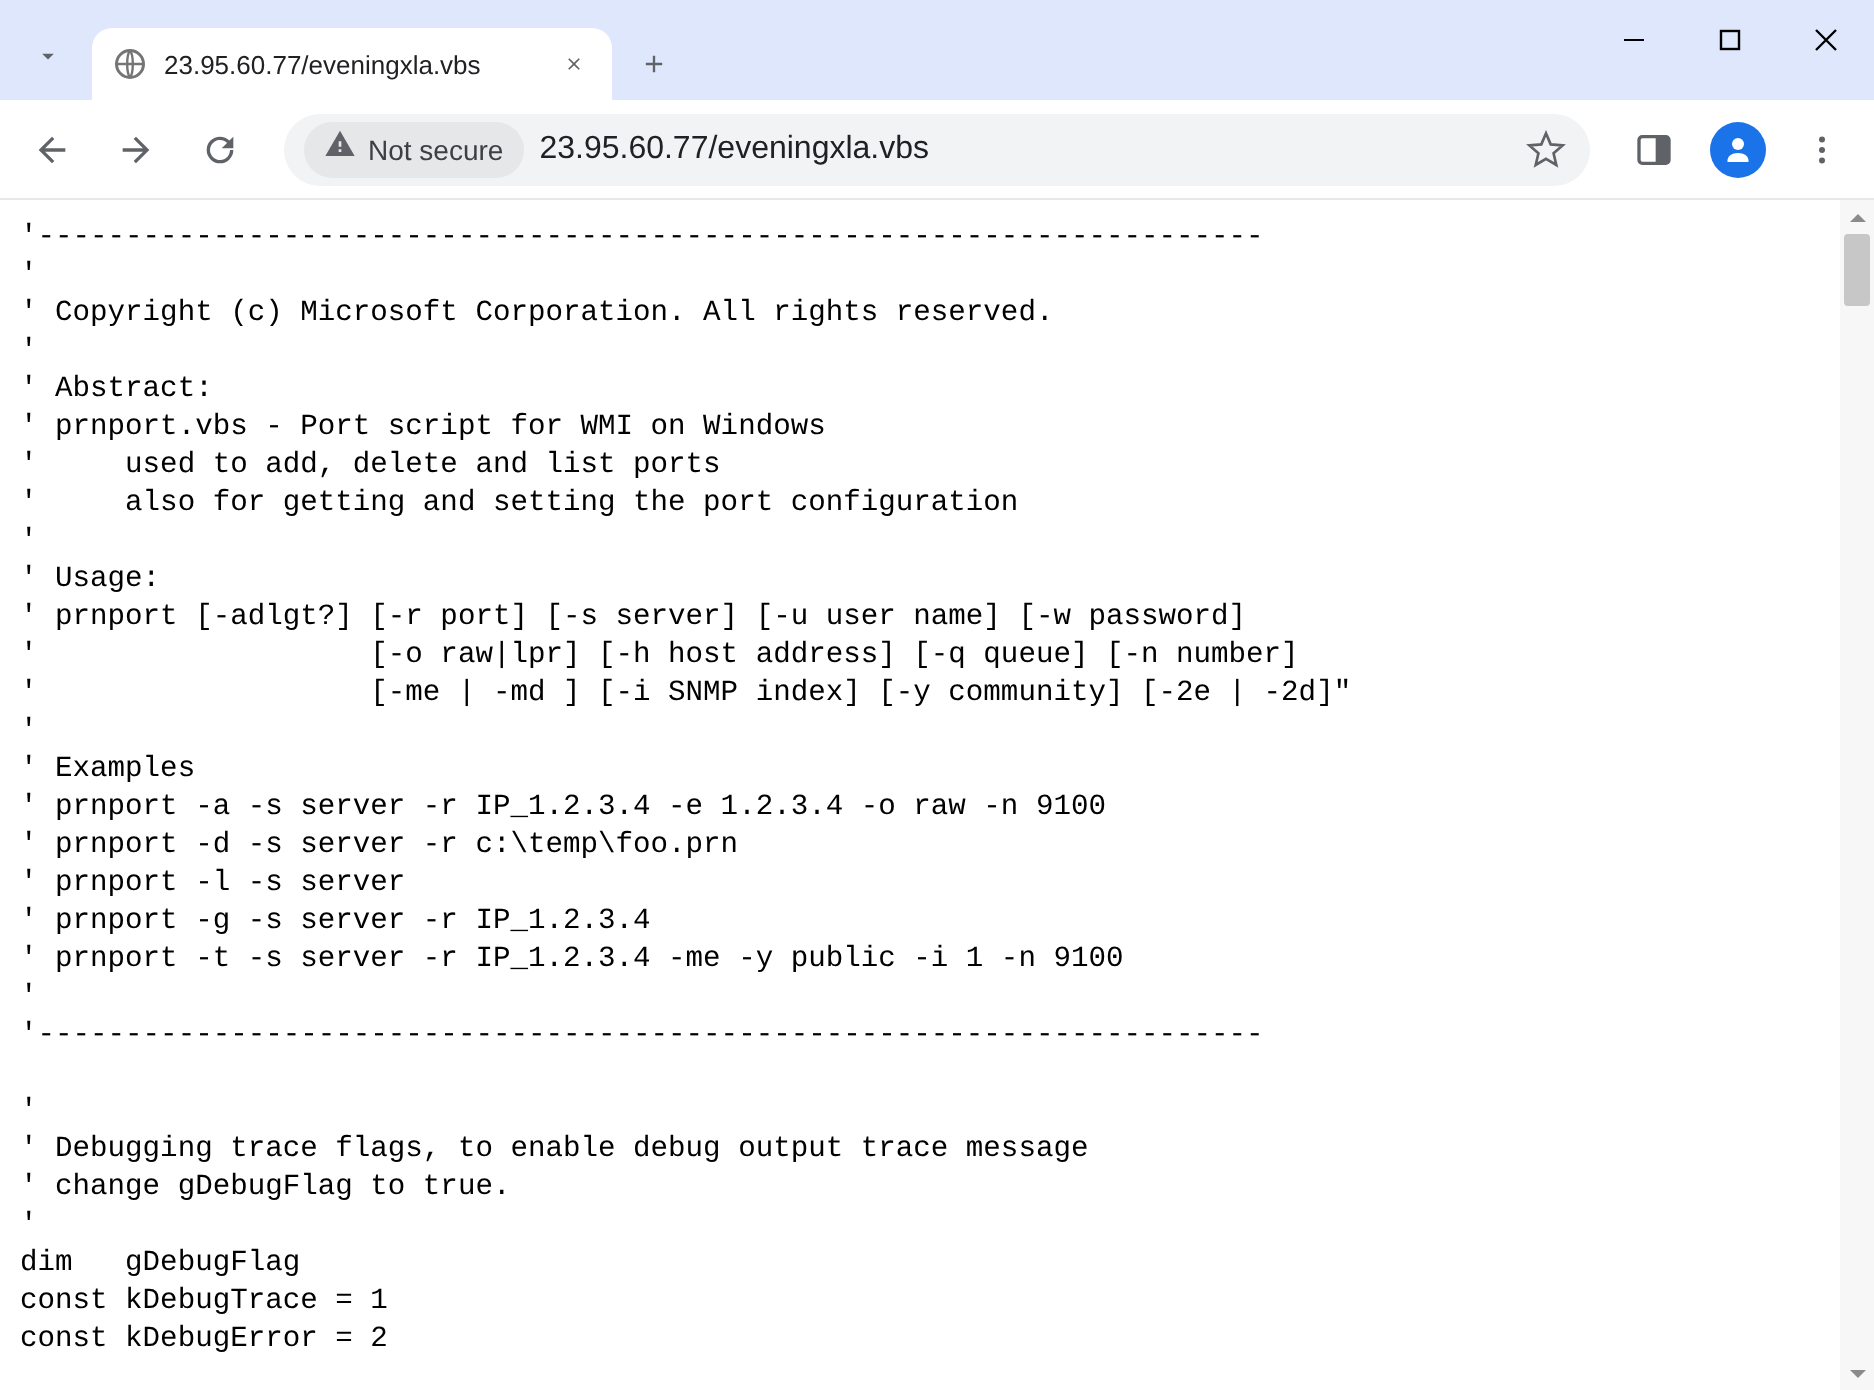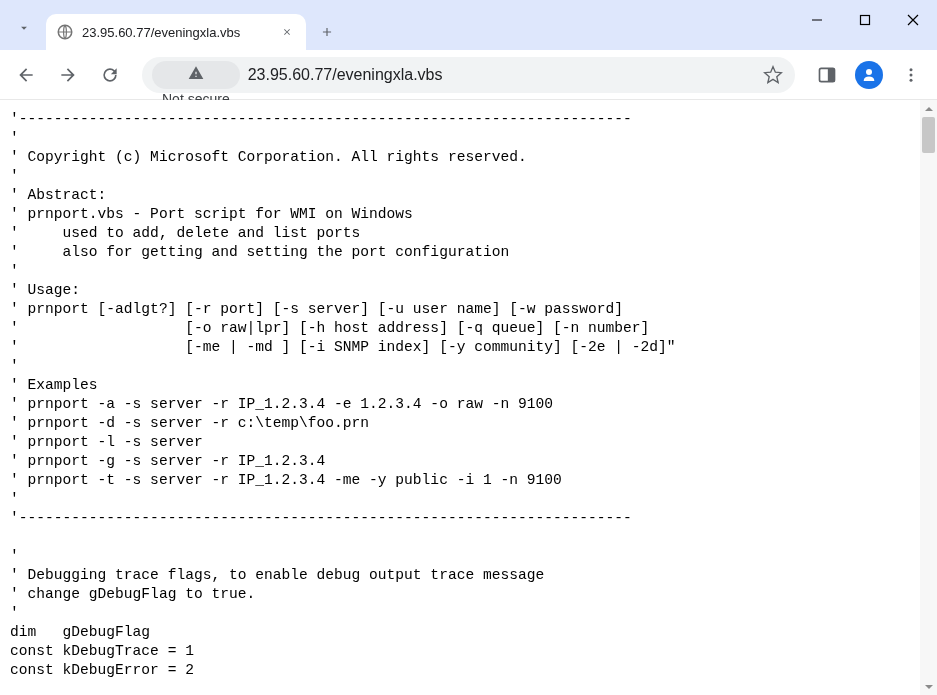--- a/index.html
+++ b/index.html
@@ -94,21 +94,20 @@
     margin: 0 8px;
   }
   .security-chip {
     display: flex;
     align-items: center;
     gap: 6px;
     background: #e5e7e9;
     border-radius: 14px;
     padding: 4px 10px;
     height: 28px;
-    flex-direction: column;
   }
   .security-text {
     font-size: 14px;
     color: #3c4043;
   }
   .url-text {
     font-size: 16px;
     color: #202124;
     flex: 1;
   }

